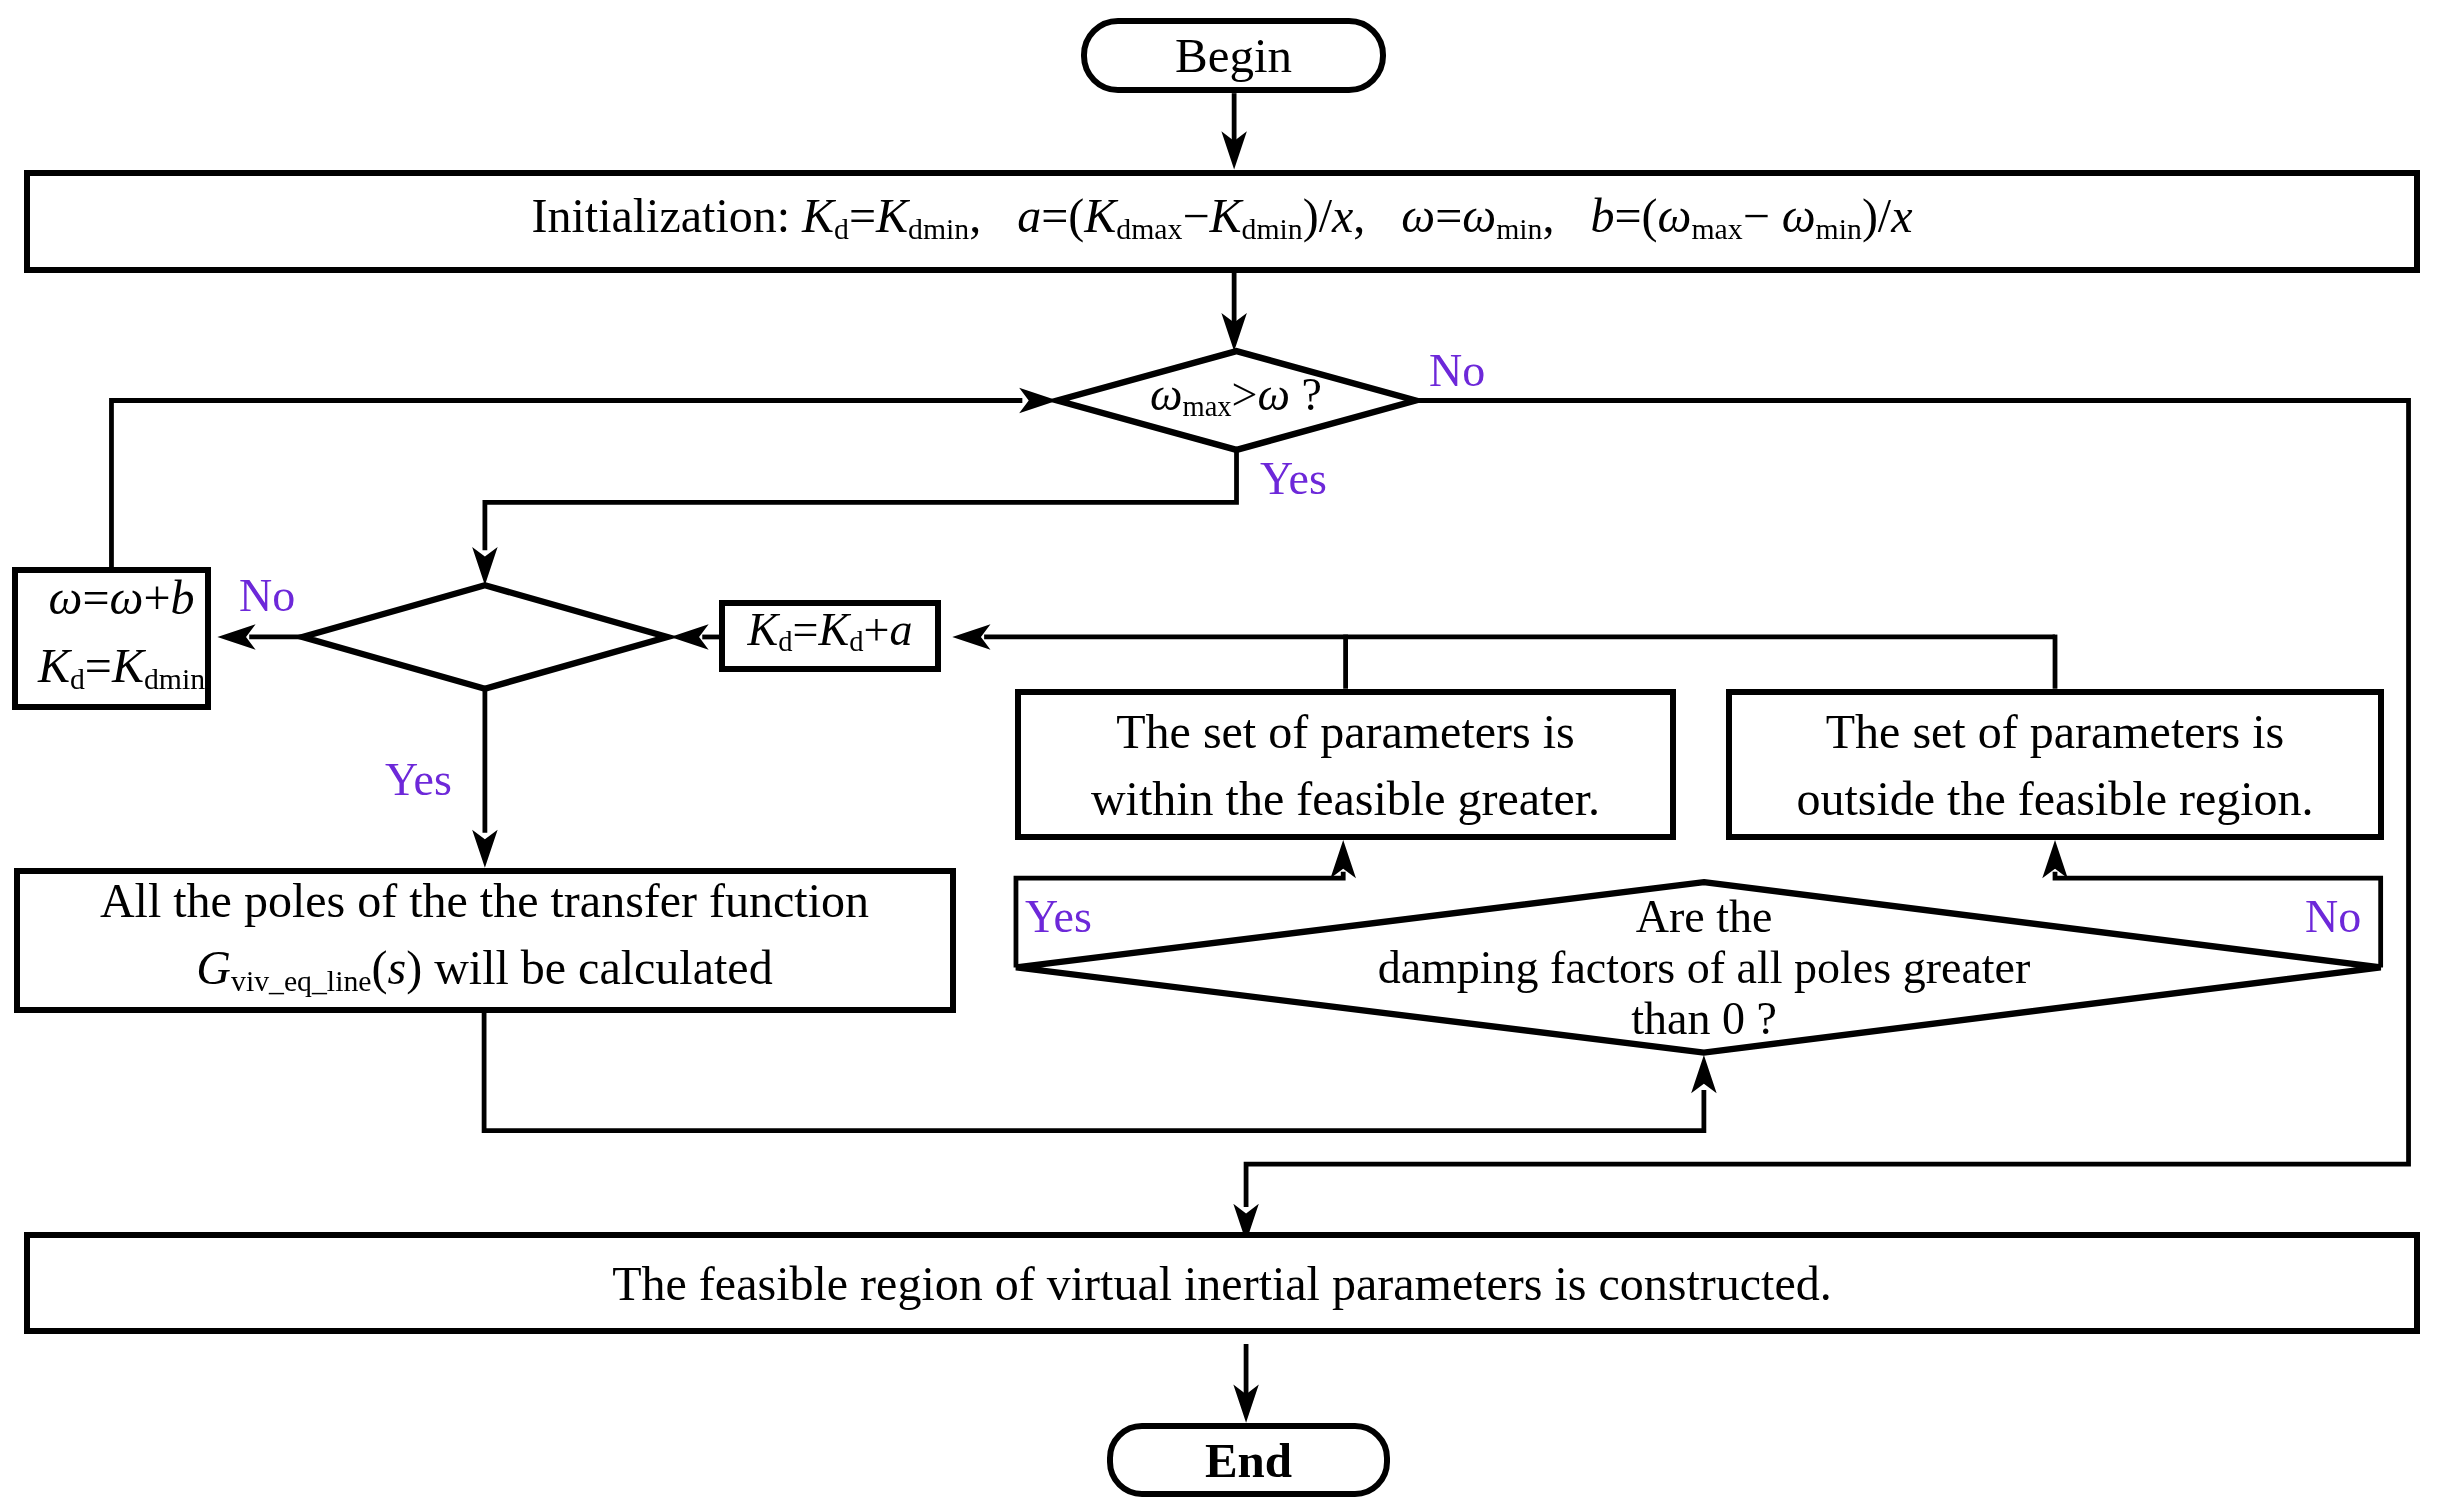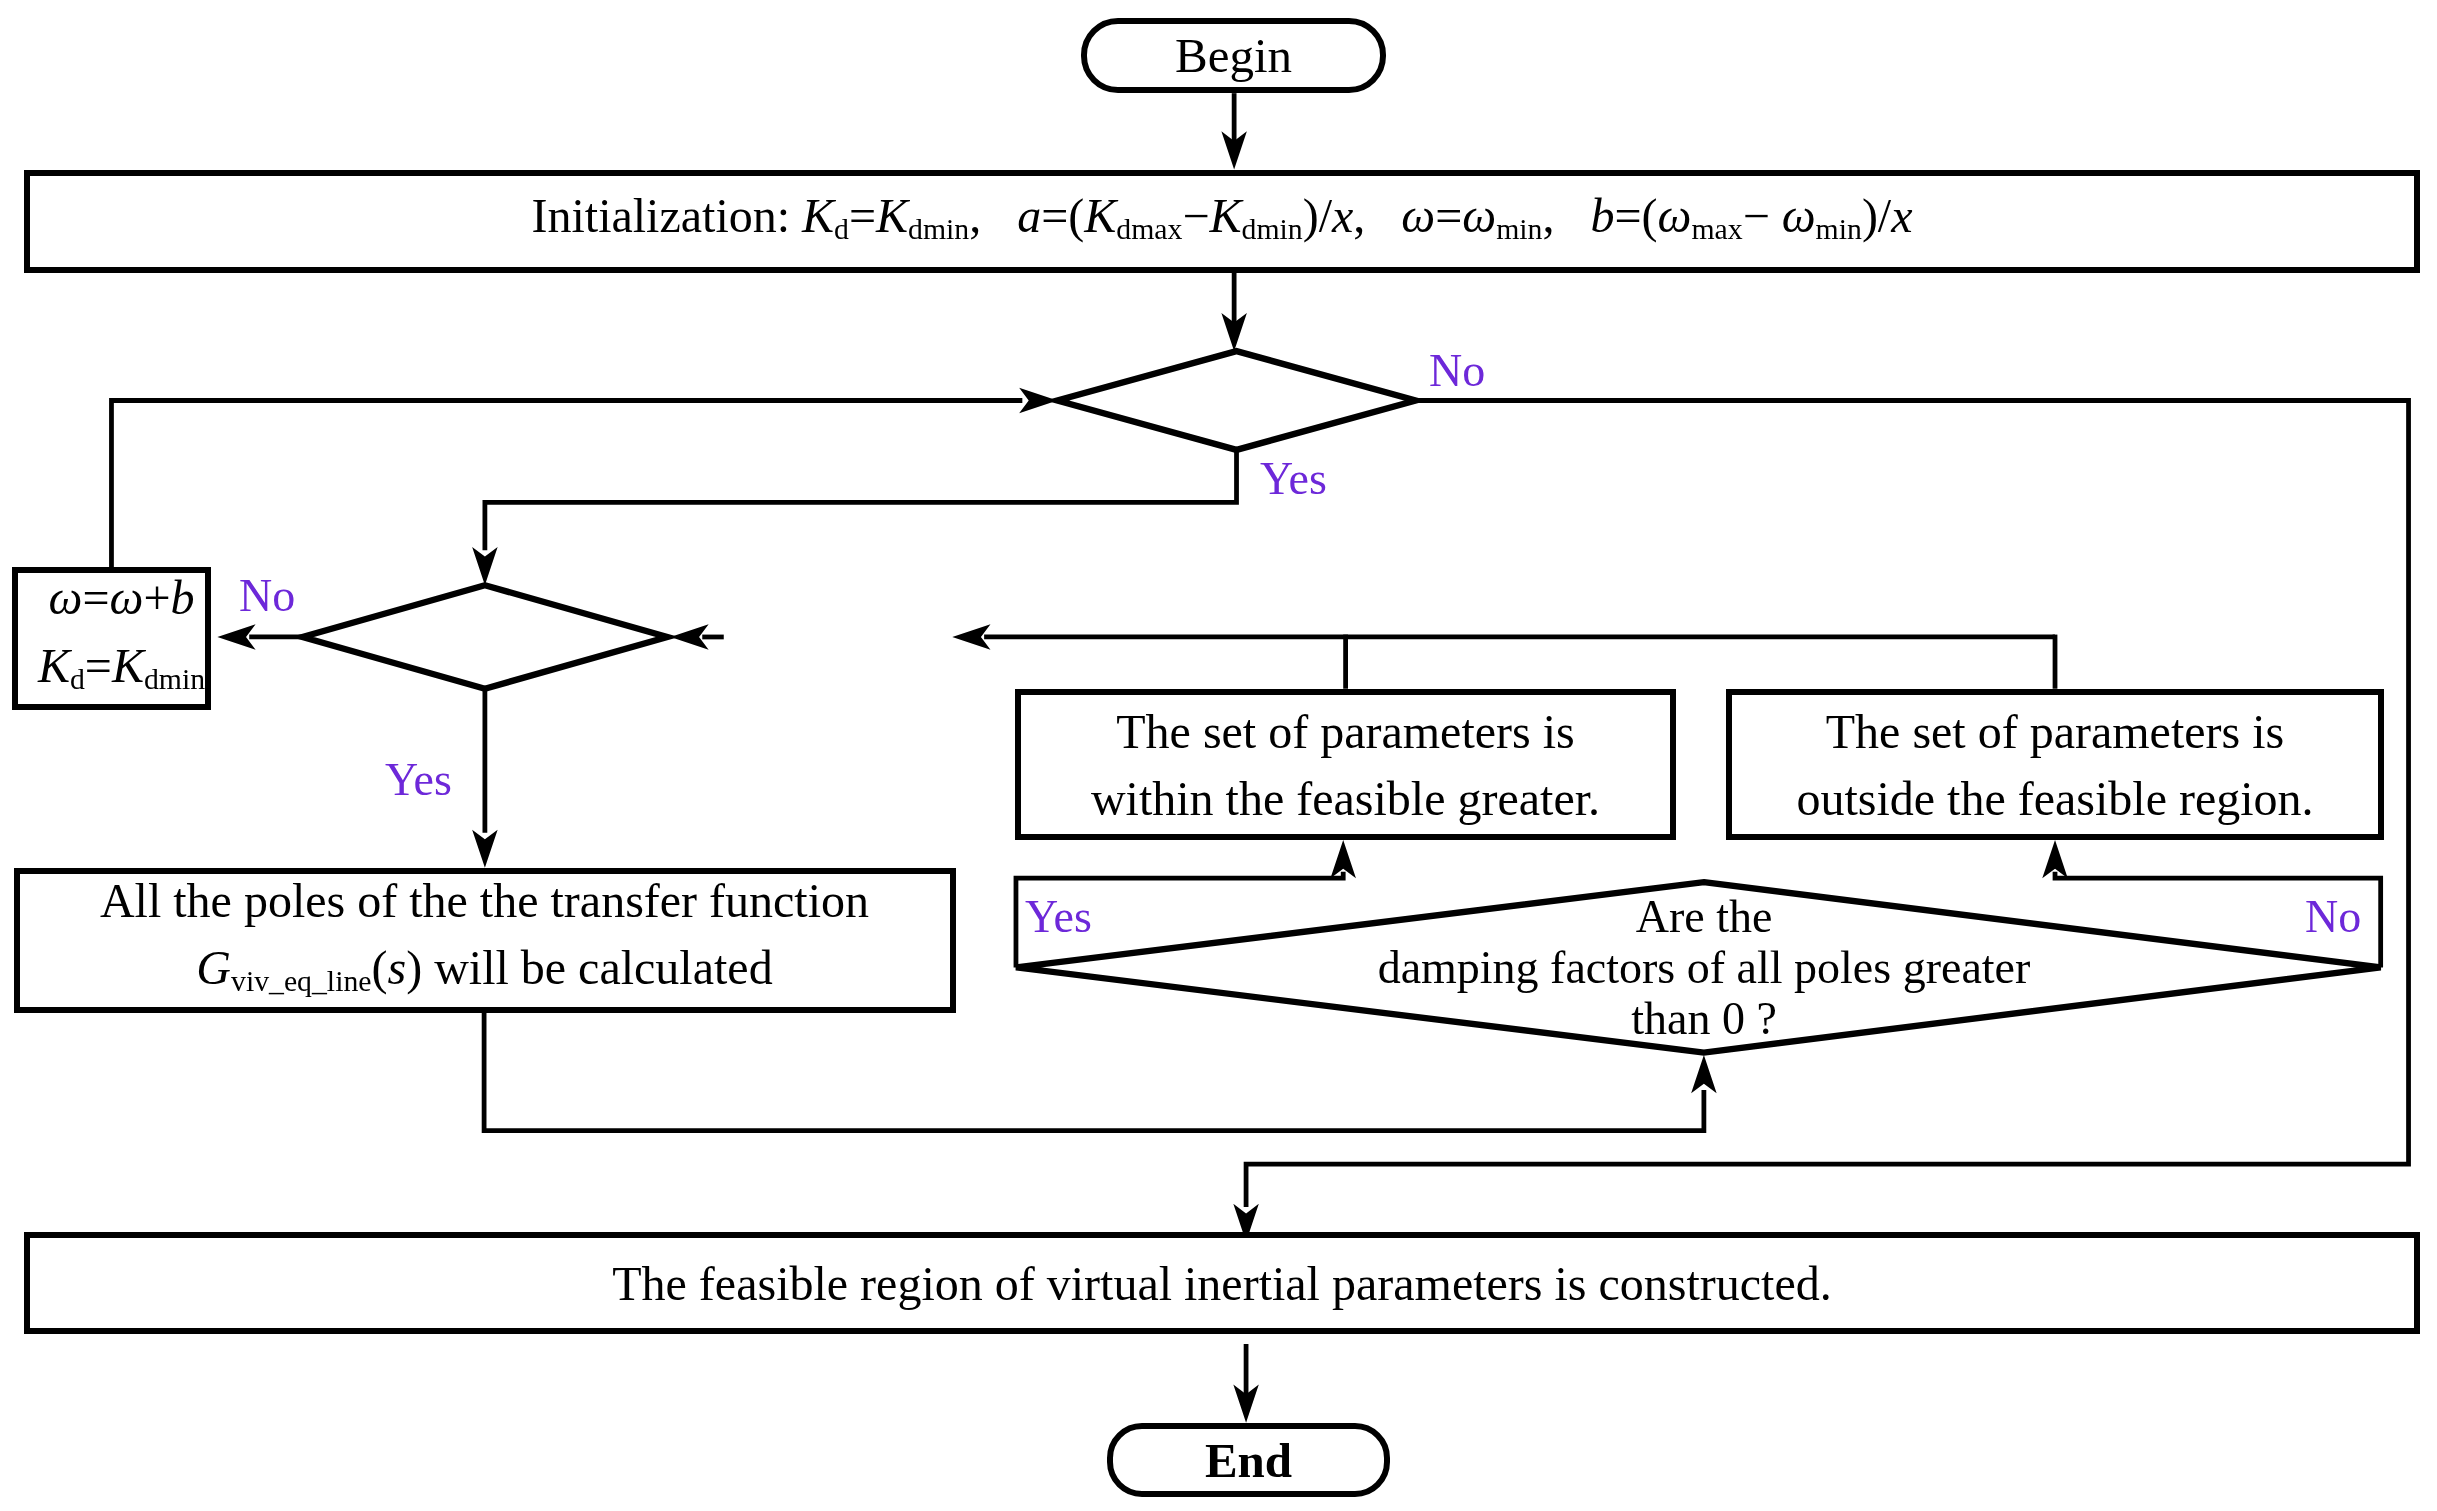--- a/index.html
+++ b/index.html
@@ -101,40 +101,46 @@
 
   <div class="node" style="left:24px;top:170px;width:2396px;height:103px;">
     <span><span class="seg-r">Initialization: </span><span class="seg-i">K</span><span class="seg-s">d</span><span class="seg-r">=</span><span class="seg-i">K</span><span class="seg-s">dmin</span><span class="seg-r">,  </span><span class="seg-i">a</span><span class="seg-r">=(</span><span class="seg-i">K</span><span class="seg-s">dmax</span><span class="seg-r">−</span><span class="seg-i">K</span><span class="seg-s">dmin</span><span class="seg-r">)/</span><span class="seg-i">x</span><span class="seg-r">,  </span><span class="seg-i">ω</span><span class="seg-r">=</span><span class="seg-i">ω</span><span class="seg-s">min</span><span class="seg-r">,  </span><span class="seg-i">b</span><span class="seg-r">=(</span><span class="seg-i">ω</span><span class="seg-s">max</span><span class="seg-r">− </span><span class="seg-i">ω</span><span class="seg-s">min</span><span class="seg-r">)/</span><span class="seg-i">x</span></span>
   </div>
 
   <div class="node" style="left:12px;top:567px;width:199px;height:143px;line-height:68px;padding-left:20px;">
     <span><span class="seg-i">ω</span><span class="seg-r">=</span><span class="seg-i">ω</span><span class="seg-r">+</span><span class="seg-i">b</span></span>
     <span><span class="seg-i">K</span><span class="seg-s">d</span><span class="seg-r">=</span><span class="seg-i">K</span><span class="seg-s">dmin</span></span>
   </div>
 
+  <div class="node" style="left:719px;top:600px;width:222px;height:72px;font-size:46px;">
+    <span><span class="seg-i">K</span><span class="seg-s">d</span><span class="seg-r">=</span><span class="seg-i">K</span><span class="seg-s">d</span><span class="seg-r">+</span><span class="seg-i">a</span></span>
+  </div>
 
   <div class="node" style="left:1015px;top:689px;width:661px;height:151px;">
     <span>The set of parameters is</span>
     <span>within the feasible greater.</span>
   </div>
 
   <div class="node" style="left:1726px;top:689px;width:658px;height:151px;">
     <span>The set of parameters is</span>
     <span>outside the feasible region.</span>
   </div>
 
   <div class="node" style="left:13.5px;top:868px;width:942px;height:145px;">
     <span>All the poles of the the transfer function</span>
     <span><span class="seg-i">G</span><span class="seg-s">viv_eq_line</span><span class="seg-r">(</span><span class="seg-i">s</span><span class="seg-r">) will be calculated</span></span>
   </div>
 
   <div class="node" style="left:24px;top:1232px;width:2396px;height:102px;">
     <span>The feasible region of virtual inertial parameters is constructed.</span>
   </div>
 
+  <div class="dtext" style="left:1077px;top:373px;width:318px;height:56px;">
+    <span><span class="seg-i">ω</span><span class="seg-s">max</span><span class="seg-r">&gt;</span><span class="seg-i">ω</span><span class="seg-r"> ?</span></span>
+  </div>
 
 
   <div class="dtext" style="left:1322px;top:890px;width:764px;height:154px;">
     <span>Are the</span>
     <span>damping factors of all poles greater</span>
     <span>than 0 ?</span>
   </div>
 
   <div class="branch-label" style="left:1429px;top:347px;">No</div>
   <div class="branch-label" style="left:1260px;top:455px;">Yes</div>

